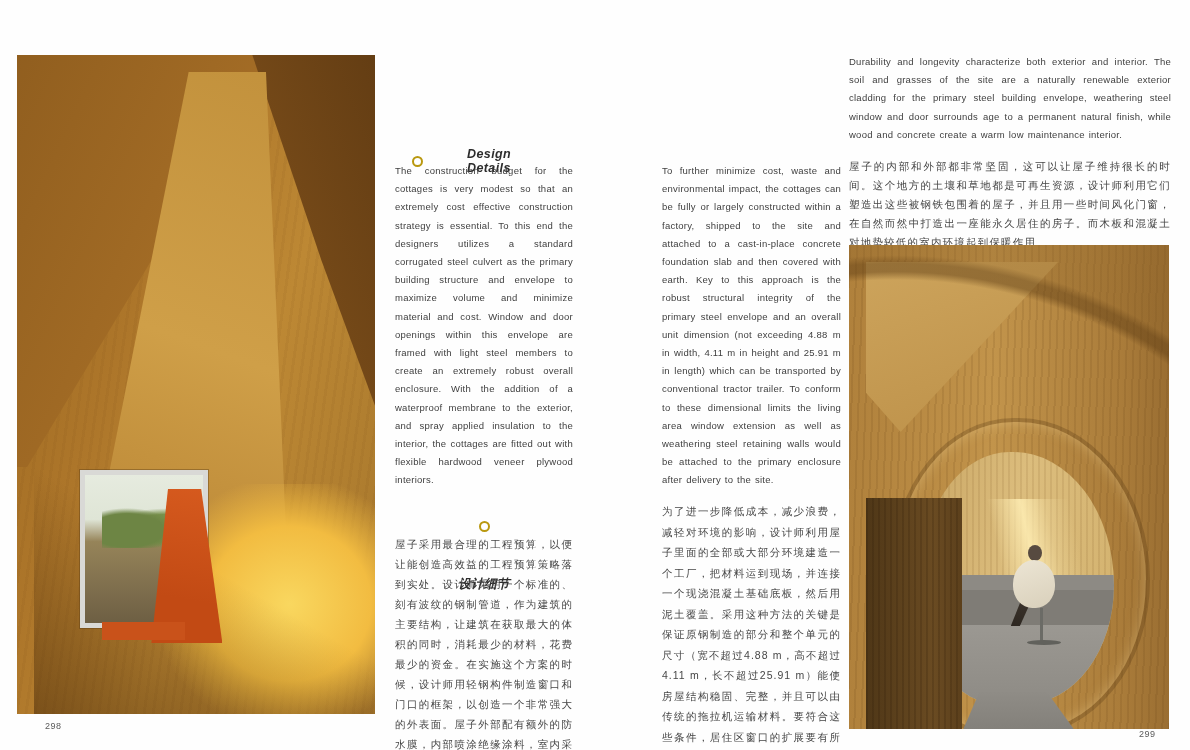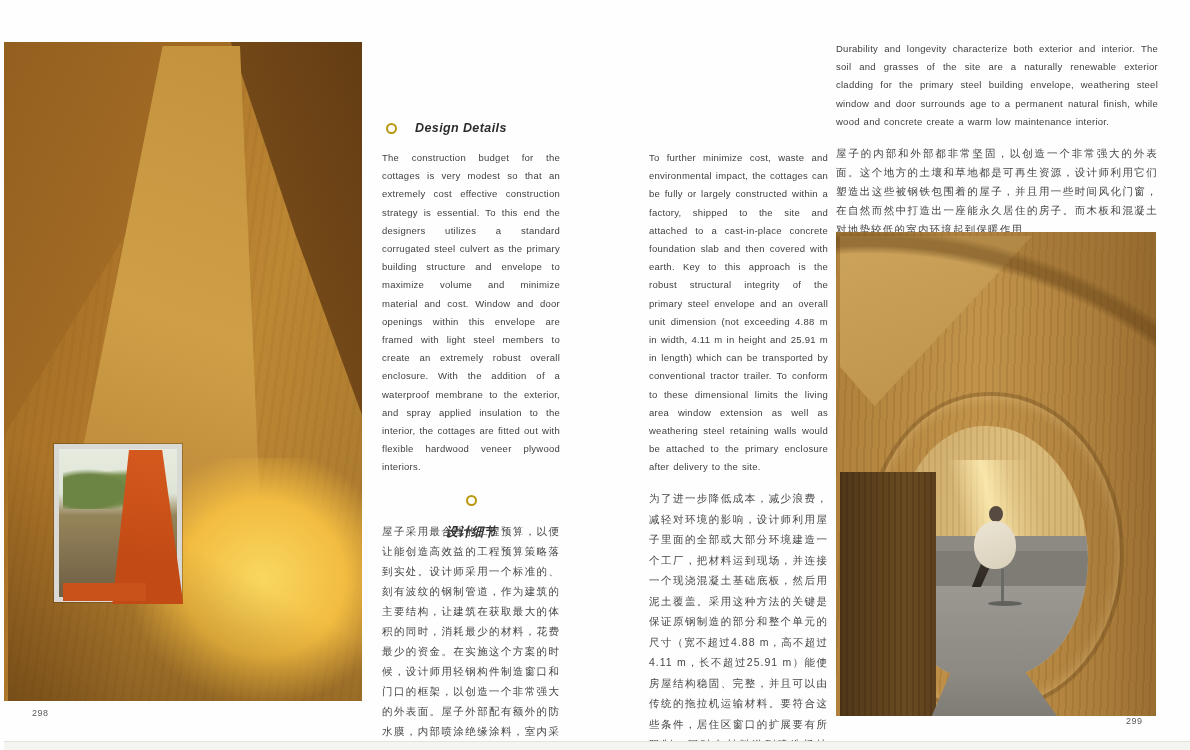--- a/index.html
+++ b/index.html
@@ -1,15 +1,15 @@
 <!DOCTYPE html>
 <html><head>
 <meta charset="utf-8">
 <style>
-  * { margin:4px; padding:0; box-sizing:border-box; }
+  * { margin:17px; padding:0; box-sizing:border-box; }
   html,body { width:1190px; height:750px; background:#fefefe; overflow:hidden;
               font-family:"Liberation Sans", sans-serif; }
   .abs { position:absolute; }
 
   
   .heading-row { display:flex; align-items:center; gap:10px;font-style:italic; }
   .ring { width:11px; height:11px; border:2.5px solid #b9980f; border-radius:50%;
           background:#fff; flex:0 0 auto; }
   .heading-label { font-size:12.5px; font-weight:bold; color:#2d2d2d; letter-spacing:.4px; }
   .para-en { font-size:9.5px; line-height:18.2px; color:#404040; text-align:justify;
@@ -122,21 +122,21 @@
 </div>
 
 <div class="abs para-zh" style="left:378px; top:517px; width:178px; line-height:20px;">屋子采用最合理的工程预算，以便让能创造高效益的工程预算策略落到实处。设计师采用一个标准的、刻有波纹的钢制管道，作为建筑的主要结构，让建筑在获取最大的体积的同时，消耗最少的材料，花费最少的资金。在实施这个方案的时候，设计师用轻钢构件制造窗口和门口的框架，以创造一个非常强大的外表面。屋子外部配有额外的防水膜，内部喷涂绝缘涂料，室内采用灵活的硬木胶合板。</div>
 
 <div class="abs para-en" style="left:645px; top:145px; width:179px;">To further minimize cost, waste and environmental impact, the cottages can be fully or largely constructed within a factory, shipped to the site and attached to a cast-in-place concrete foundation slab and then covered with earth. Key to this approach is the robust structural integrity of the primary steel envelope and an overall unit dimension (not exceeding 4.88 m in width, 4.11 m in height and 25.91 m in length) which can be transported by conventional tractor trailer. To conform to these dimensional limits the living area window extension as well as weathering steel retaining walls would be attached to the primary enclosure after delivery to the site.</div>
 
 <div class="abs para-zh" style="left:645px; top:484px; width:179px; line-height:20.5px;">为了进一步降低成本，减少浪费，减轻对环境的影响，设计师利用屋子里面的全部或大部分环境建造一个工厂，把材料运到现场，并连接一个现浇混凝土基础底板，然后用泥土覆盖。采用这种方法的关键是保证原钢制造的部分和整个单元的尺寸（宽不超过4.88 m，高不超过4.11 m，长不超过25.91 m）能使房屋结构稳固、完整，并且可以由传统的拖拉机运输材料。要符合这些条件，居住区窗口的扩展要有所限制，同时在材料送到建造场地后，连接主要外墙的耐候钢挡土墙的建造也要控制在一定的尺度内。</div>
 
 <div class="abs para-en" style="left:832px; top:36px; width:322px;">Durability and longevity characterize both exterior and interior. The soil and grasses of the site are a naturally renewable exterior cladding for the primary steel building envelope, weathering steel window and door surrounds age to a permanent natural finish, while wood and concrete create a warm low maintenance interior.</div>
 
-<div class="abs para-zh" style="left:832px; top:140px; width:322px; line-height:19px; letter-spacing:1.2px;">屋子的内部和外部都非常坚固，以创造一个非常强大的外表面。这个地方的土壤和草地都是可再生资源，设计师利用它们塑造出这些被钢铁包围着的屋子，并且用一些时间风化门窗，在自然而然中打造出一座能永久居住的房子。而木板和混凝土对地势较低的室内环境起到保暖作用。</div>
+<div class="abs para-zh" style="left:832px; top:140px; width:322px; line-height:19px; letter-spacing:1.2px;">屋子的内部和外部都非常坚固，这可以让屋子维持很长的时间。这个地方的土壤和草地都是可再生资源，设计师利用它们塑造出这些被钢铁包围着的屋子，并且用一些时间风化门窗，在自然而然中打造出一座能永久居住的房子。而木板和混凝土对地势较低的室内环境起到保暖作用。</div>
 
 <div id="photoR" class="abs photo">
   <div class="abs ceilTri"></div>
   <div class="abs arch"></div>
   <div class="abs opening">
     <div class="abs sunstreak"></div>
     <div class="abs sofa"></div>
     <div class="abs floor"></div>
     <div class="abs pedestal"></div>
     <div class="abs base"></div>

